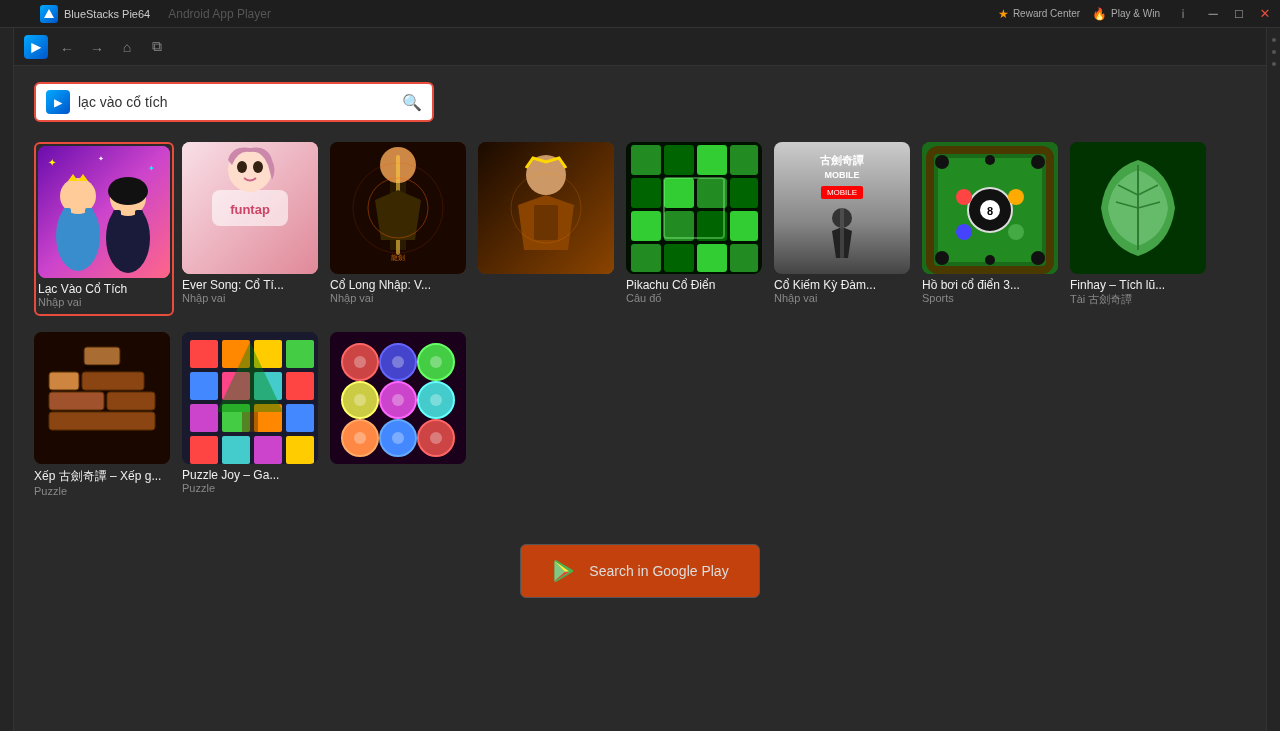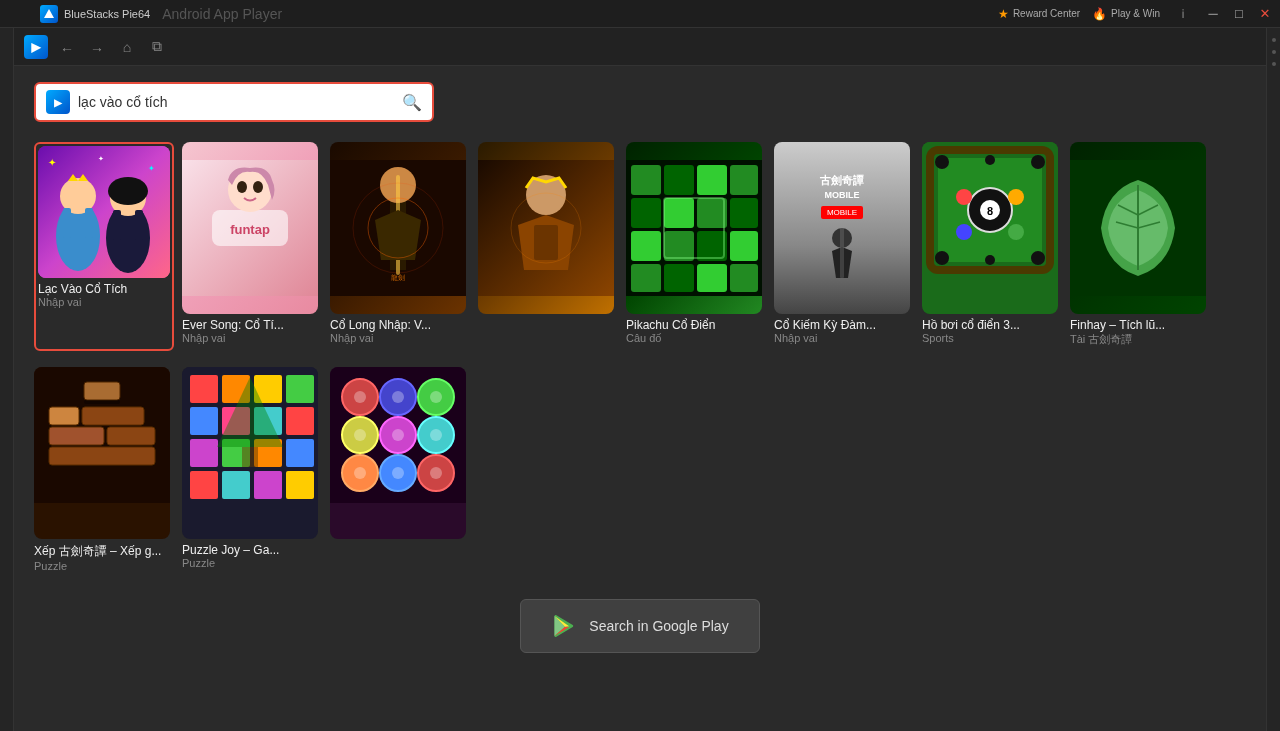--- a/index.html
+++ b/index.html
@@ -209,21 +209,21 @@
       width: 140px;
       cursor: pointer;
     }
     .app-item.selected {
       border: 2px solid #e74c3c;
       border-radius: 6px;
       padding: 2px;
     }
     .app-thumbnail {
       width: 136px;
-      height: 172px;
+      height: 132px;
       border-radius: 8px;
       overflow: hidden;
       background: #333;
       flex-shrink: 0;
     }
     .app-item.selected .app-thumbnail {
       width: 132px;
       height: 132px;
     }
     .app-info {
@@ -242,24 +242,24 @@
       color: #888;
       font-size: 11px;
     }
 
     
     #google-play-btn {
       display: flex;
       align-items: center;
       justify-content: center;
       gap: 10px;
-      margin: 3px auto;
+      margin: 23px auto;
       width: 240px;
       padding: 12px 20px;
-      background: #404040;
+      background: #c2410c;
       border: 1px solid #555;
       border-radius: 6px;
       cursor: pointer;
       color: #ddd;
       font-size: 14px;
     }
     .play-icon {
       width: 28px;
       height: 28px;
     }
@@ -302,21 +302,21 @@
 <body>
 
 <div id="titlebar">
   <div id="titlebar-left">
     <div id="titlebar-logo">
       <svg width="12" height="12" viewBox="0 0 12 12">
           <polygon points="6,1 11,10 1,10" fill="white"></polygon>
         </svg>
     </div>
     <span id="titlebar-title">BlueStacks Pie64</span>
-    <span id="titlebar-subtitle" style="color:#555;font-size:14px;margin-left:6px;">Android App Player</span>
+    <span id="titlebar-subtitle" style="color:#555;font-size:12px;margin-left:12px;">Android App Player</span>
   </div>
   <div id="titlebar-controls">
     <div class="titlebar-btn">
       <span style="color:#f90;font-size:12px;">★</span>
       <span>Reward Center</span>
     </div>
     <div class="titlebar-btn">
       <span style="color:#f90;font-size:12px;">🔥</span>
       <span>Play &amp; Win</span>
     </div>

